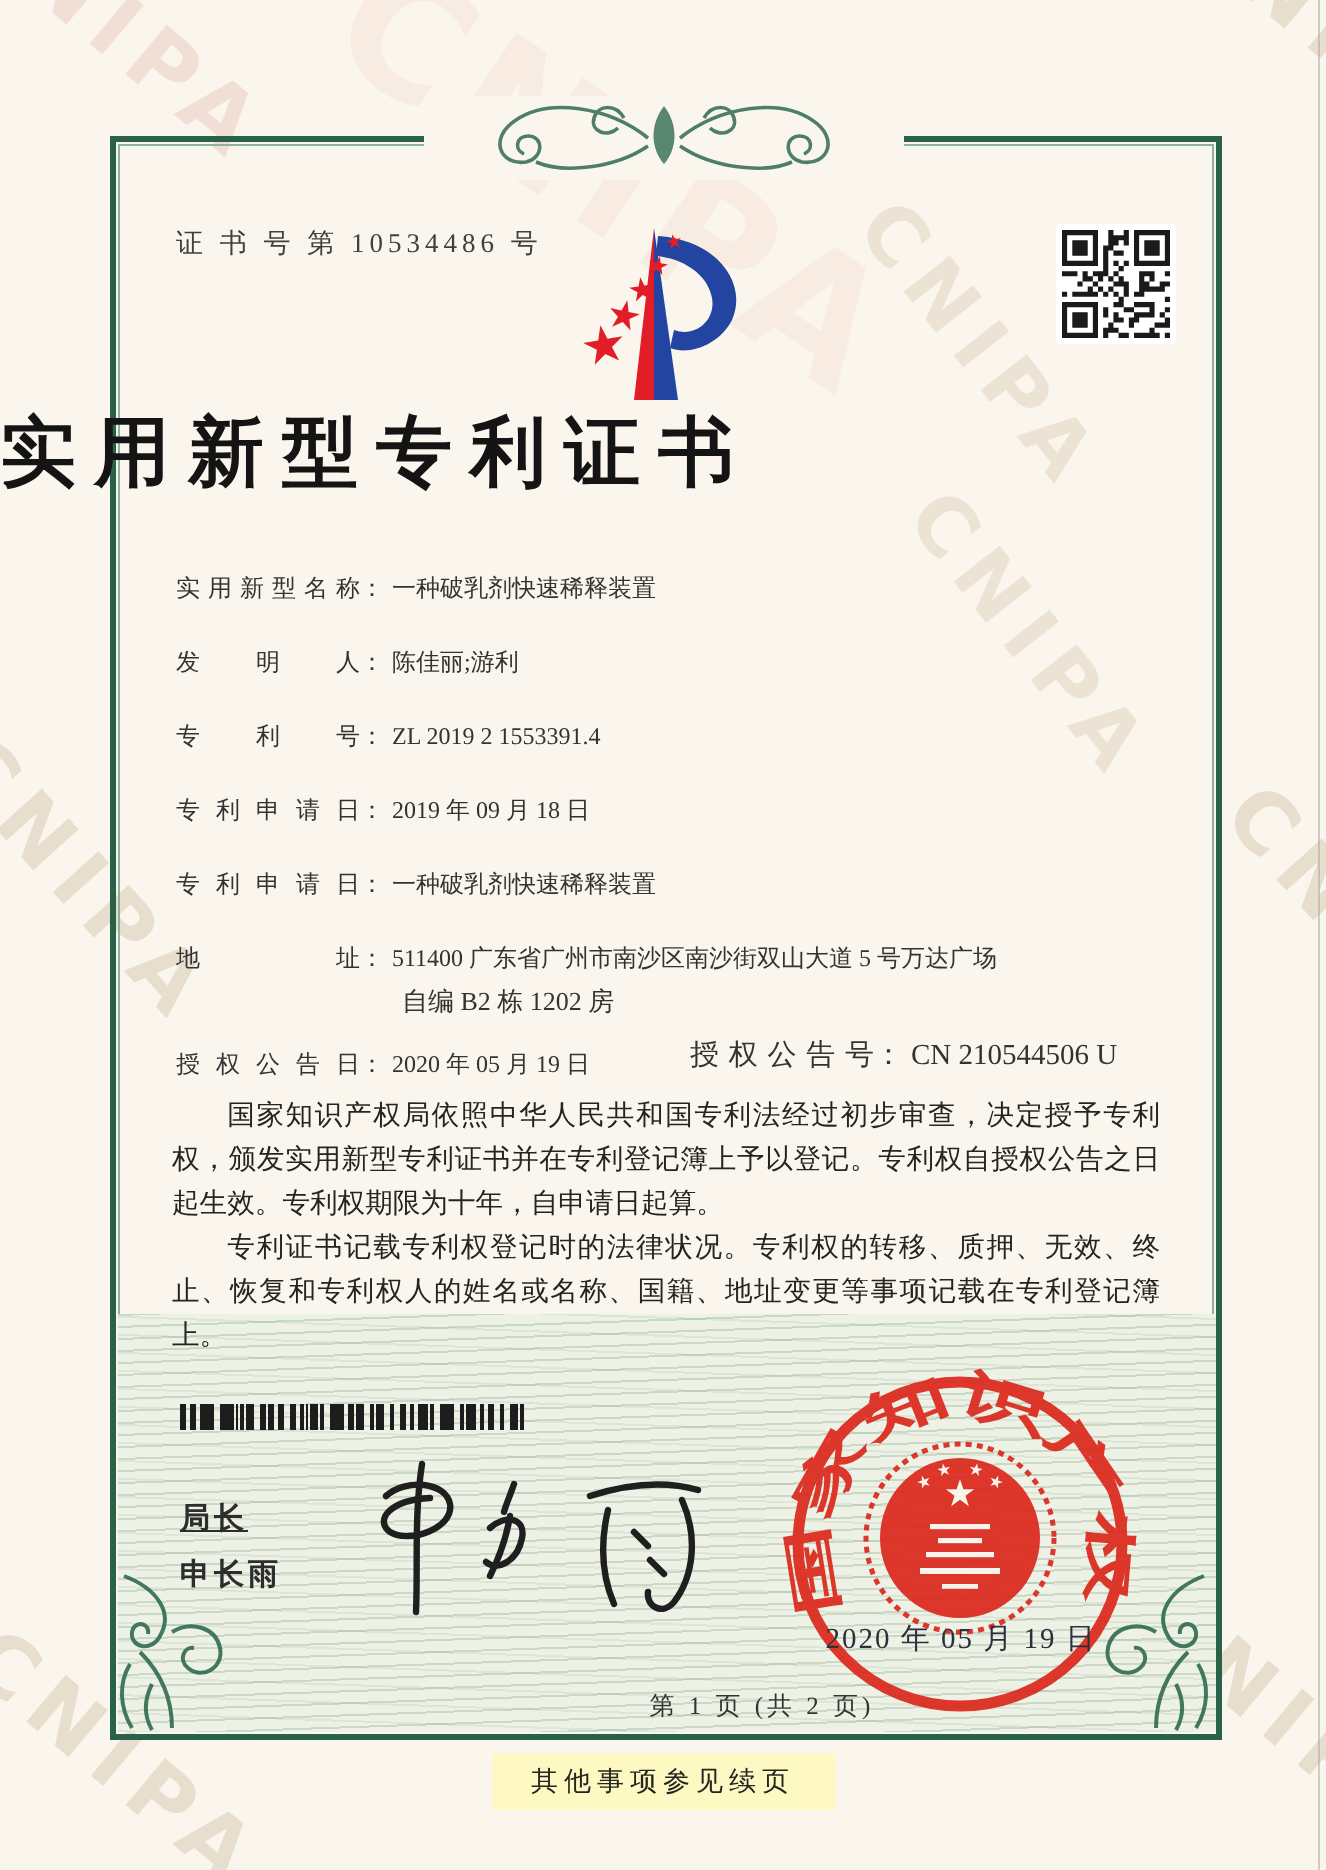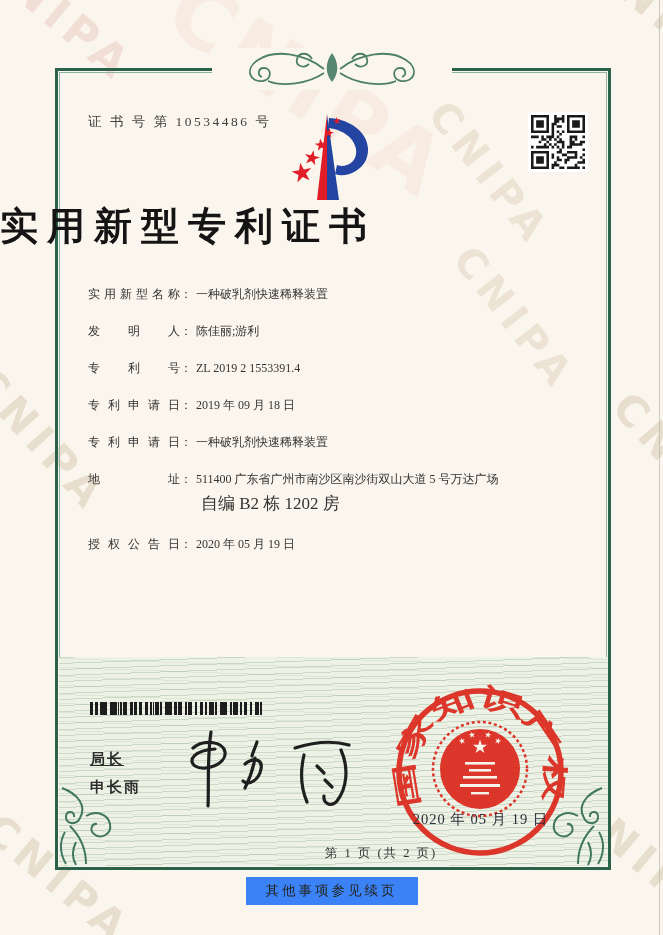--- a/index.html
+++ b/index.html
@@ -35,21 +35,21 @@
   .cert-no{position:absolute;left:88px;top:113px;font-size:13.5px;letter-spacing:2.5px;color:#40403e;}
   .qr{position:absolute;left:528px;top:112px;width:60px;height:60px;background:#fff;padding:3px;box-sizing:border-box;}
   .logo{position:absolute;left:281px;top:108px;width:104px;height:96px;}
 
   .title{position:absolute;left:0;top:201px;width:100%;
          font-size:38px;font-weight:600;letter-spacing:9px;color:#141414;}
 
   .frow{position:absolute;left:88px;font-size:12px;color:#333;white-space:nowrap;}
   .flabel{display:inline-block;width:92px;text-align:justify;text-align-last:justify;vertical-align:bottom;}
   .fcolon{display:inline-block;margin-right:4px;}
-  .addr2{position:absolute;left:201px;top:492px;font-size:17px;color:#333;}
+  .addr2{position:absolute;left:201px;top:492px;font-size:13px;color:#333;}
   .grant-no{position:absolute;left:345px;top:518px;font-size:14.5px;color:#333;white-space:nowrap;}
 
   .legal{position:absolute;left:86px;top:547px;width:494px;font-size:13.8px;
          line-height:22px;color:#25251f;text-align:justify;}
   .legal p{margin:0;text-indent:2em;}
 
   .barcode{position:absolute;left:90px;top:702px;width:173px;height:13px;
     background-image:
       repeating-linear-gradient(90deg,#1d1d1d 0 2px,rgba(0,0,0,0) 2px 5px),
       repeating-linear-gradient(90deg,#1d1d1d 0 1px,rgba(0,0,0,0) 1px 7px),
@@ -60,21 +60,21 @@
   .signer-title{top:750px;text-decoration:underline;} .signer-name{top:778px;}
   .signature{position:absolute;left:183px;top:724px;width:180px;height:88px;}
 
   .seal{position:absolute;left:390px;top:682px;width:180px;height:180px;opacity:.93;}
   .seal-date{position:absolute;left:398px;top:810px;width:165px;text-align:center;
              font-size:14.5px;color:#2e2e3c;letter-spacing:1px;z-index:6;}
 
   .page-info{position:absolute;left:55px;top:845px;width:652px;text-align:center;
              font-size:12.5px;color:#333;letter-spacing:2px;z-index:6;}
   .cont-note{position:absolute;left:50%;top:877px;transform:translateX(-50%);
-             background:#3b82f6;padding:5px 20px;font-size:13.5px;color:#25251f;
+             background:#fef9c3;padding:5px 20px;font-size:13.5px;color:#25251f;
              letter-spacing:3px;white-space:nowrap;z-index:6;}
 </style>
 </head>
 <body>
 
 <div class="page">
 
   <div class="wm" style="left:-34px;top:-12px;font-size:44px;transform:rotate(40deg);color:rgba(216,160,150,.28);">CNIPA</div>
   <div class="wm wm-pink" style="left:150px;top:40px;font-size:84px;transform:rotate(34deg);color:rgba(226,148,138,.10);">CNIPA</div>
   <div class="wm" style="left:575px;top:-10px;font-size:44px;transform:rotate(40deg);">CNIPA</div>
@@ -168,24 +168,31 @@
     <div class="frow" style="top:397px">
       <span class="flabel">专利申请日</span><span class="fcolon">：</span><span>2019 年 09 月 18 日</span>
     </div>
     <div class="frow" style="top:434px">
       <span class="flabel">专利申请日</span><span class="fcolon">：</span><span>一种破乳剂快速稀释装置</span>
     </div>
     <div class="frow" style="top:471px">
       <span class="flabel">地址</span><span class="fcolon">：</span><span>511400 广东省广州市南沙区南沙街双山大道 5 号万达广场</span>
     </div>
     <div class="addr2">自编 B2 栋 1202 房</div>
-    <div class="frow" style="top:536px">
+    <div class="frow" style="top:524px">
       <span class="flabel">授权公告日</span><span class="fcolon">：</span><span>2020 年 05 月 19 日</span>
     </div>
-
+    <div class="grant-no">
+      <span class="flabel">授权公告号</span><span class="fcolon">：</span><span>CN 210544506 U</span>
+    </div>
+
+    <div class="legal">
+      <p>国家知识产权局依照中华人民共和国专利法经过初步审查，决定授予专利权，颁发实用新型专利证书并在专利登记簿上予以登记。专利权自授权公告之日起生效。专利权期限为十年，自申请日起算。</p>
+      <p>专利证书记载专利权登记时的法律状况。专利权的转移、质押、无效、终止、恢复和专利权人的姓名或名称、国籍、地址变更等事项记载在专利登记簿上。</p>
+    </div>
 
     <div class="barcode"></div>
 
     <div class="signer signer-title">局长</div>
     <div class="signer signer-name">申长雨</div>
 
     <div class="signature">
       <svg width="180" height="88" viewBox="0 0 180 88">
         <g stroke="#1f1f1f" stroke-width="3.2" fill="none" stroke-linecap="round">
           <path d="M28 8 C24 34 26 58 25 82"></path>

